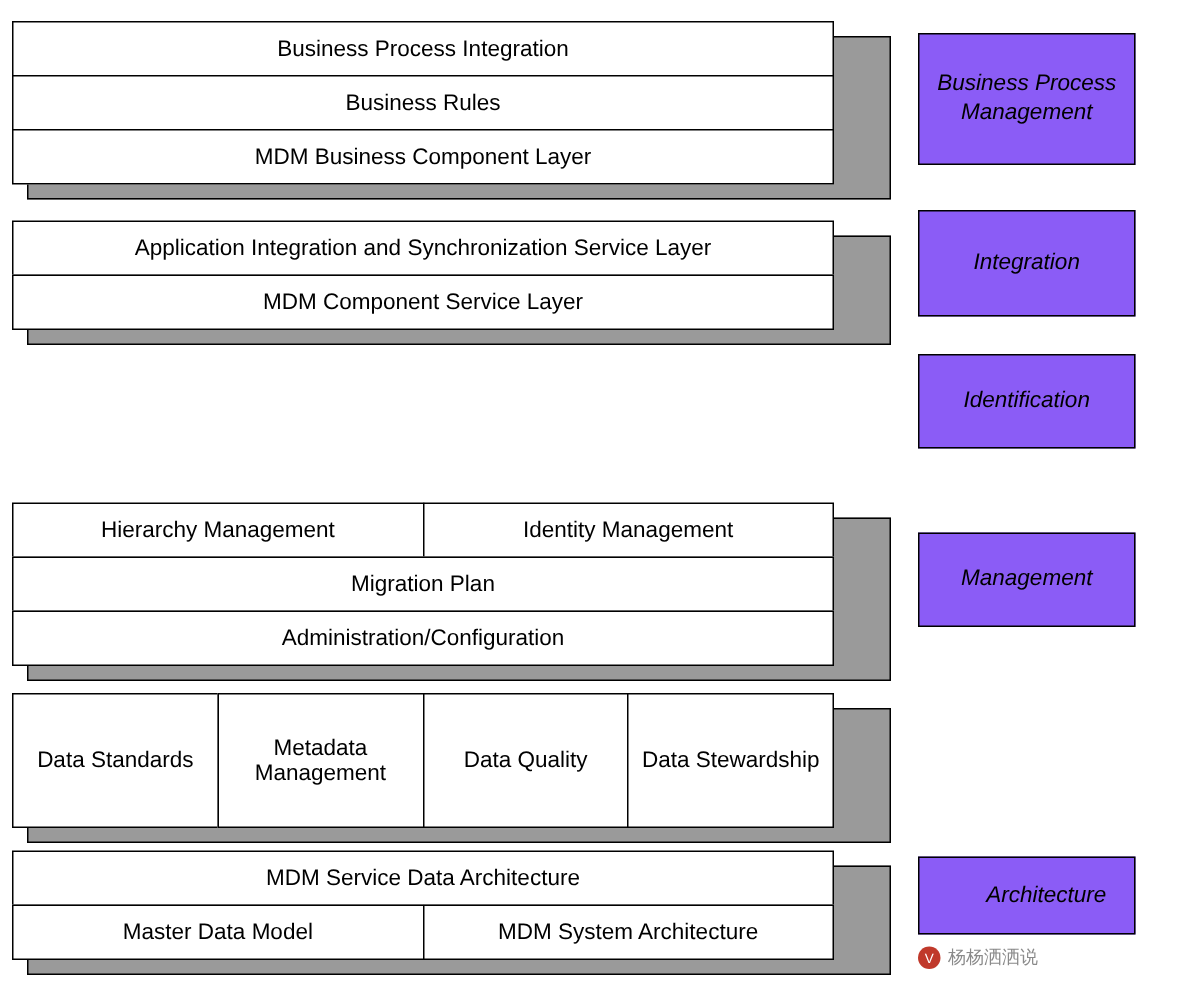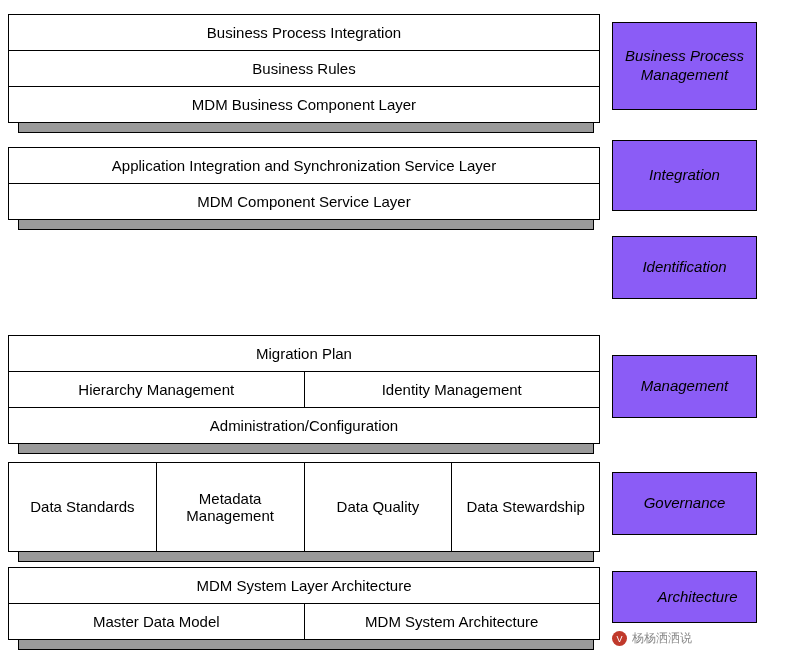--- a/index.html
+++ b/index.html
@@ -43,21 +43,21 @@
     z-index: 0;
   }
 
   .group .stack {
     position: relative;
     z-index: 1;
   }
 
   .row {
     display: flex;
-    width: 592px;
+    width: 548px;
     box-sizing: border-box;
     border-radius: 11px;
   }
 
   .cell {
     background: #ffffff;
     border: 1px solid #000000;
     box-sizing: border-box;
     display: flex;
     align-items: center;
@@ -149,51 +149,50 @@
     </div>
   </div>
   <div class="label-box" style="top:140px; height:71px;">Integration</div>
 
   <div class="label-box" style="top:236px; height:63px;">Identification</div>
 
   <div class="group" style="top:335px;">
     <div class="shadow"></div>
     <div class="stack">
       <div class="row">
-        <div class="cell full">Migration Plan</div>
-      </div>
-      <div class="row">
         <div class="cell half">Hierarchy Management</div>
         <div class="cell half">Identity Management</div>
+      </div>
+      <div class="row">
+        <div class="cell full">Migration Plan</div>
       </div>
       <div class="row">
         <div class="cell full">Administration/Configuration</div>
       </div>
     </div>
   </div>
   <div class="label-box" style="top:355px; height:63px;">Management</div>
 
   <div class="group" style="top:462px;">
     <div class="shadow"></div>
     <div class="stack">
       <div class="row">
         <div class="cell quarter">Data Standards</div>
         <div class="cell quarter">Metadata Management</div>
         <div class="cell quarter">Data Quality</div>
         <div class="cell quarter">Data Stewardship</div>
       </div>
     </div>
   </div>
-  <div class="label-box" style="top:472px; height:63px;">Governance</div>
 
   <div class="group" style="top:567px;">
     <div class="shadow"></div>
     <div class="stack">
       <div class="row">
-        <div class="cell full">MDM System Layer Architecture</div>
+        <div class="cell full">MDM Service Data Architecture</div>
       </div>
       <div class="row">
         <div class="cell half">Master Data Model</div>
         <div class="cell half">MDM System Architecture</div>
       </div>
     </div>
   </div>
   <div class="label-box" style="top:571px; height:52px;padding-left:26px;">Architecture</div>
 
   <div id="watermark">

